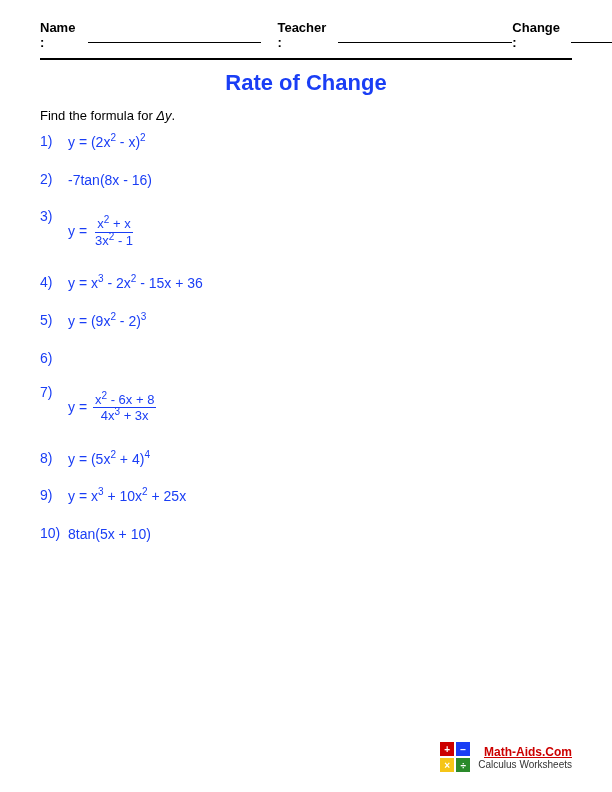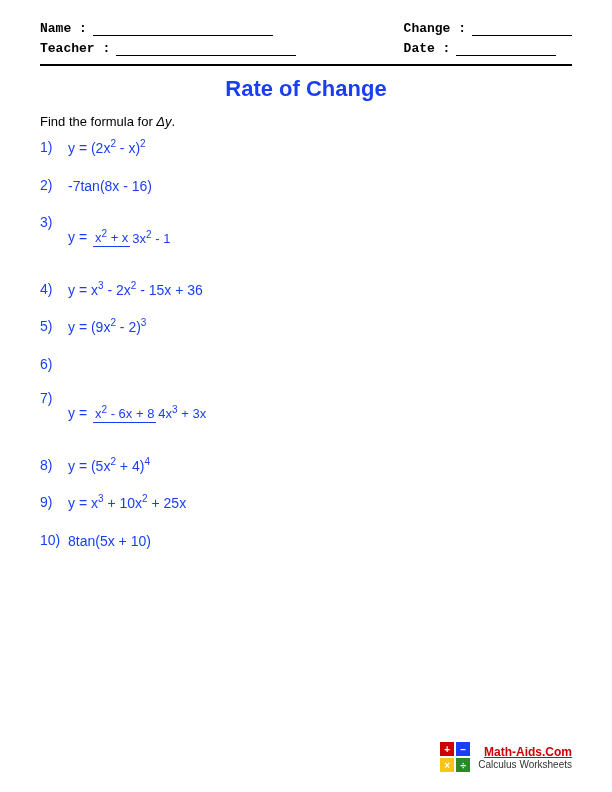--- a/index.html
+++ b/index.html
@@ -23,23 +23,22 @@
 
     
     .header {
       display: flex;
       justify-content: space-between;
       margin-bottom: 6px;
     }
 
     .header-left, .header-right {
       display: flex;
-      flex-direction: column;
-      gap: 4px;
-      font-family: Liberation Mono, monospace;
+      flex-direction: row;
+      gap: 16px;
     }
 
     .header-row {
       display: flex;
       align-items: center;
       gap: 6px;
       font-size: 13px;
     }
 
     .header-label {
@@ -106,23 +105,24 @@
 
     .problem-content {
       color: #1a3ef5;
       font-size: 14px;
       line-height: 1.4;
     }
 
     
     .fraction {
       display: inline-flex;
+      flex-direction: column;
       align-items: center;
       vertical-align: middle;
-      margin: 16px 2px;
+      margin: 8px 2px;
       font-size: 13px;
       line-height: 1.2;
     }
 
     .fraction .numerator {
       border-bottom: 1px solid #1a3ef5;
       padding: 0 2px;
       text-align: center;
     }
 

